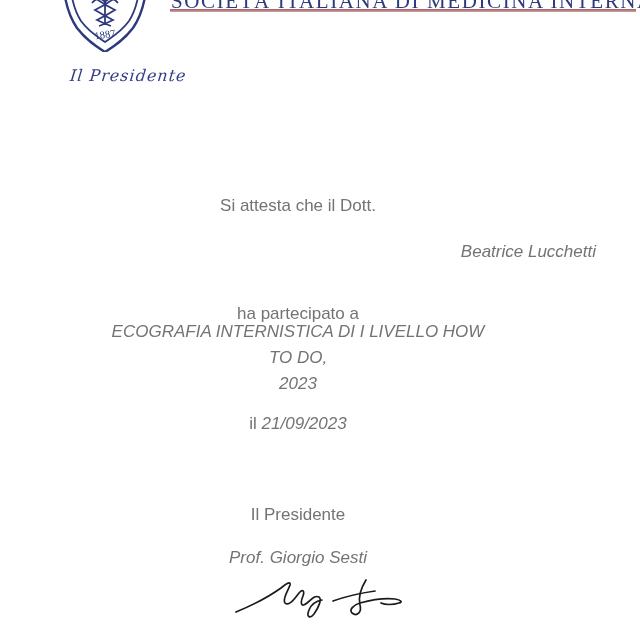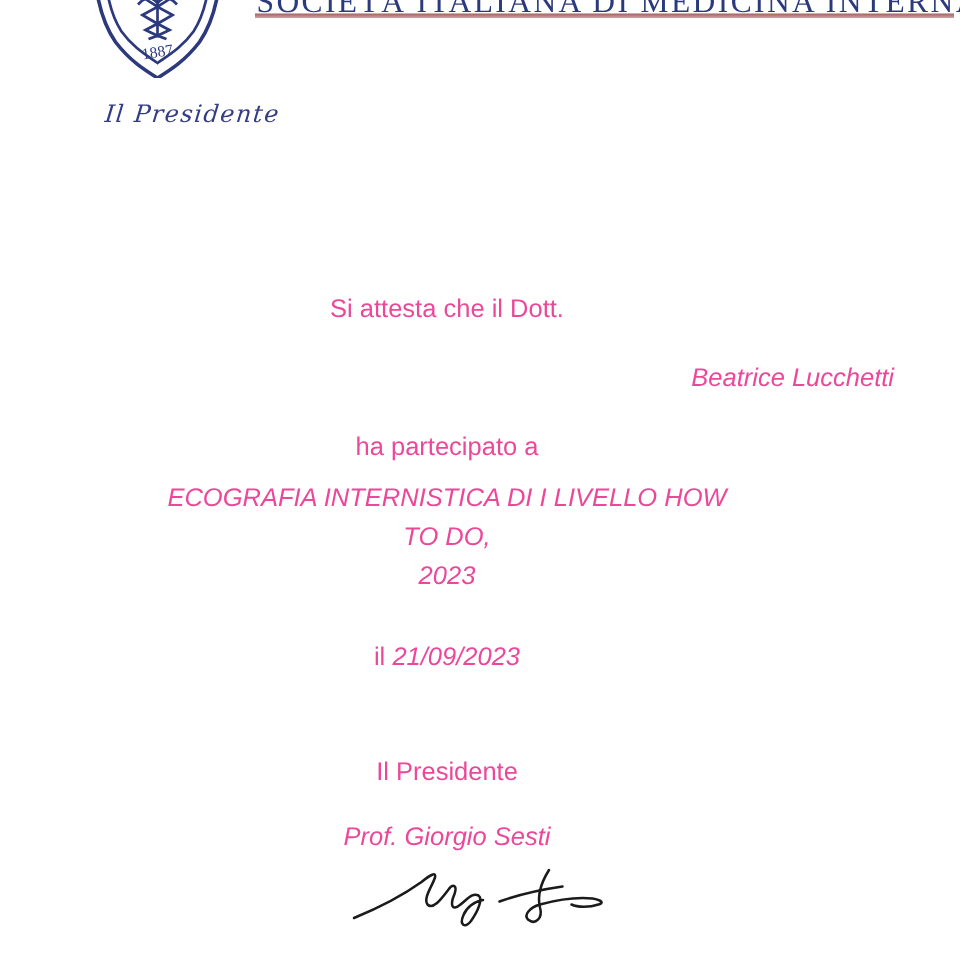--- a/index.html
+++ b/index.html
@@ -45,33 +45,33 @@
     transform: skewX(-6deg);
   }
 
   
   .line {
     position: absolute;
     left: 0; width: 596px;
     text-align: center;
     font-size: 17px;
     line-height: 20px;
-    color: #ec4899;
+    color: #737373;
   }
   .italic { font-style: italic; }
   .attest      { top: 196px; }
   .recipient   { top: 242px; text-align: right; }
-  .partecipato { top: 288px; }
+  .partecipato { top: 304px; }
   .course {
     top: 319px;
     line-height: 26px;
     font-style: italic;
     padding: 0 102px;
   }
-  .date-line   { top: 428px; }
+  .date-line   { top: 414px; }
   .pres-label  { top: 505px; }
   .pres-name   { top: 548px; }
 
   .signature {
     position: absolute;
     left: 233px; top: 572px;
     width: 175px; height: 50px;
   }
 </style>
 </head>

